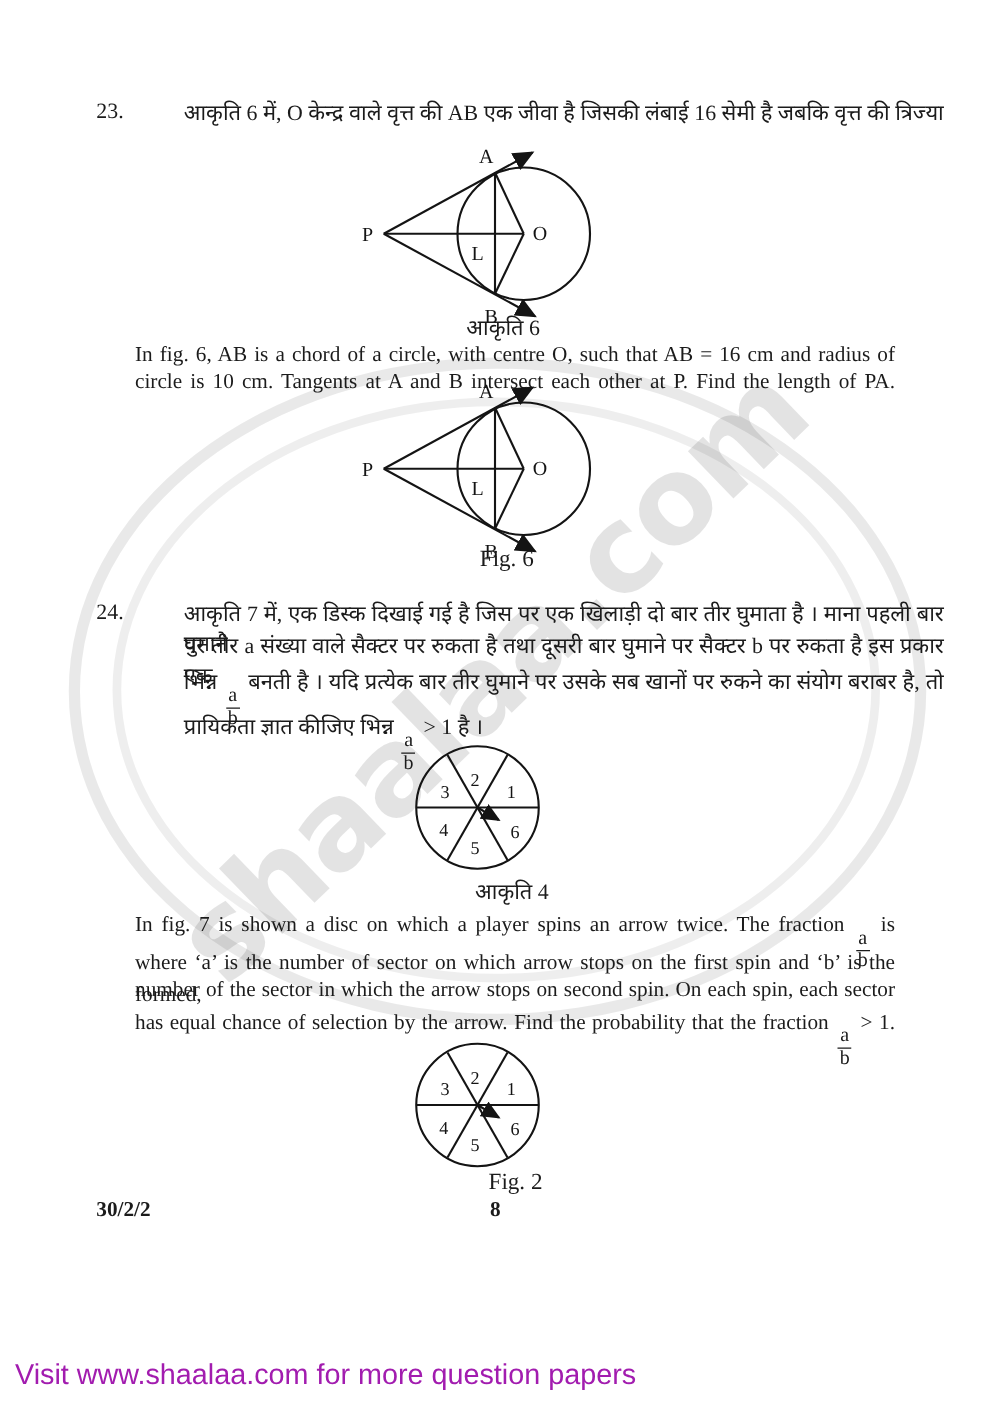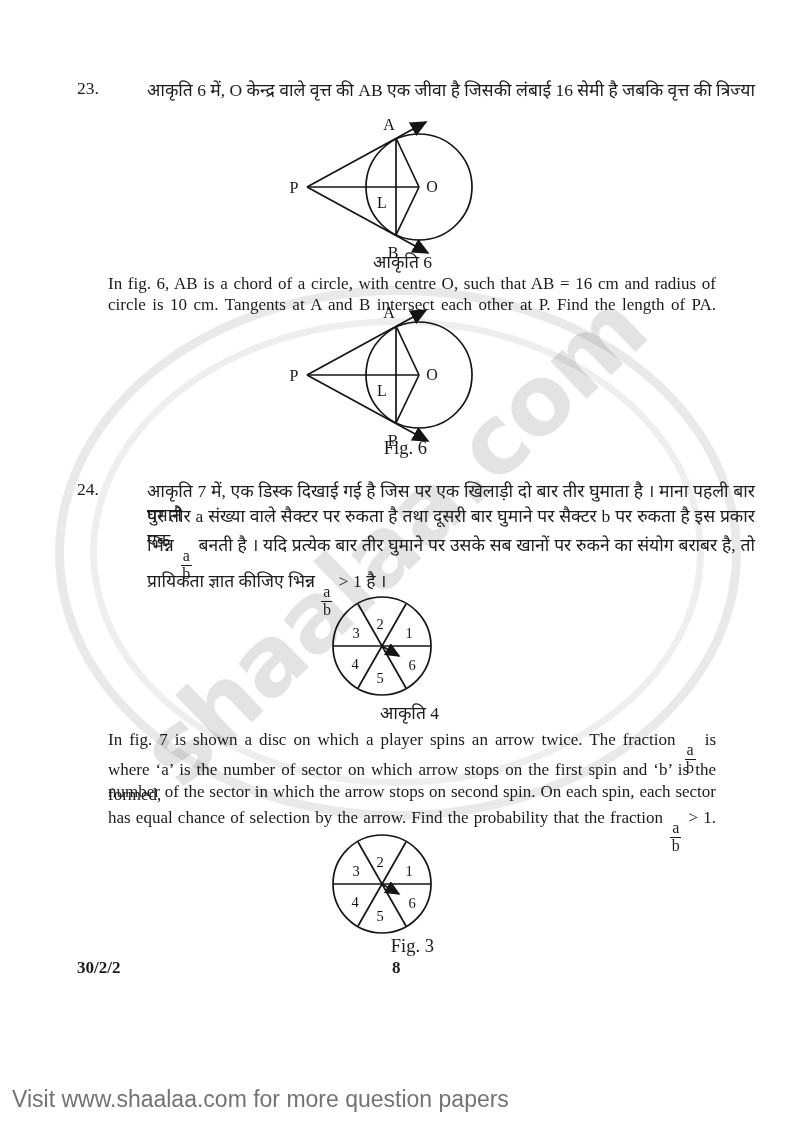--- a/index.html
+++ b/index.html
@@ -26,21 +26,21 @@
   .fig{position:absolute;}
   .st{stroke:#141414;stroke-width:1.7;fill:none;}
   .lbl{font-size:16px;fill:#141414;text-anchor:middle;font-family:"Liberation Serif","DejaVu Serif",serif;}
   .numlbl{font-size:14.5px;fill:#141414;text-anchor:middle;font-family:"Liberation Serif","DejaVu Serif",serif;}
   
   .frac{display:inline-flex;flex-direction:column;align-items:center;vertical-align:-10px;
         line-height:1.05;font-size:16px;margin:0 2px;}
   .frac .fnum{border-bottom:1.4px solid #1b1b1b;padding:0 2px;}
   .frac .fden{padding-top:0px;}
   .site-footer{position:absolute;font-family:"Liberation Sans","DejaVu Sans",sans-serif;
-               font-size:23px;color:#737373;}
+               font-size:23px;color:#a21caf;}
 </style>
 </head>
 <body>
 
 <div class="page">
 
   <div class="wm-ring wm-ring-outer"></div>
   <div class="wm-ring wm-ring-inner"></div>
   <div class="wm-text">shaalaa.com</div>
 
@@ -162,20 +162,20 @@
     <line class="st" x1="76" y1="10" x2="28" y2="94"></line>
     <line class="st" x1="28" y1="10" x2="76" y2="94"></line>
     <line class="st" x1="52" y1="52" x2="69" y2="62" marker-end="url(#ah4)"></line>
     <text class="numlbl" x="79" y="44">1</text>
     <text class="numlbl" x="50" y="35">2</text>
     <text class="numlbl" x="26" y="44">3</text>
     <text class="numlbl" x="25" y="75">4</text>
     <text class="numlbl" x="50" y="89">5</text>
     <text class="numlbl" x="82" y="76">6</text>
   </svg>
-  <div class="cap capen" style="left:330px;top:936px;width:104px">Fig. 3</div>
+  <div class="cap capen" style="left:330px;top:936px;width:104px">Fig. 2</div>
 
   <div class="abs bold" style="left:77px;top:958px">30/2/2</div>
   <div class="abs bold" style="left:392px;top:958px">8</div>
 
   <div class="site-footer" style="left:12px;top:1086px">Visit www.shaalaa.com for more question papers</div>
 
 </div>
 
 </body></html>

